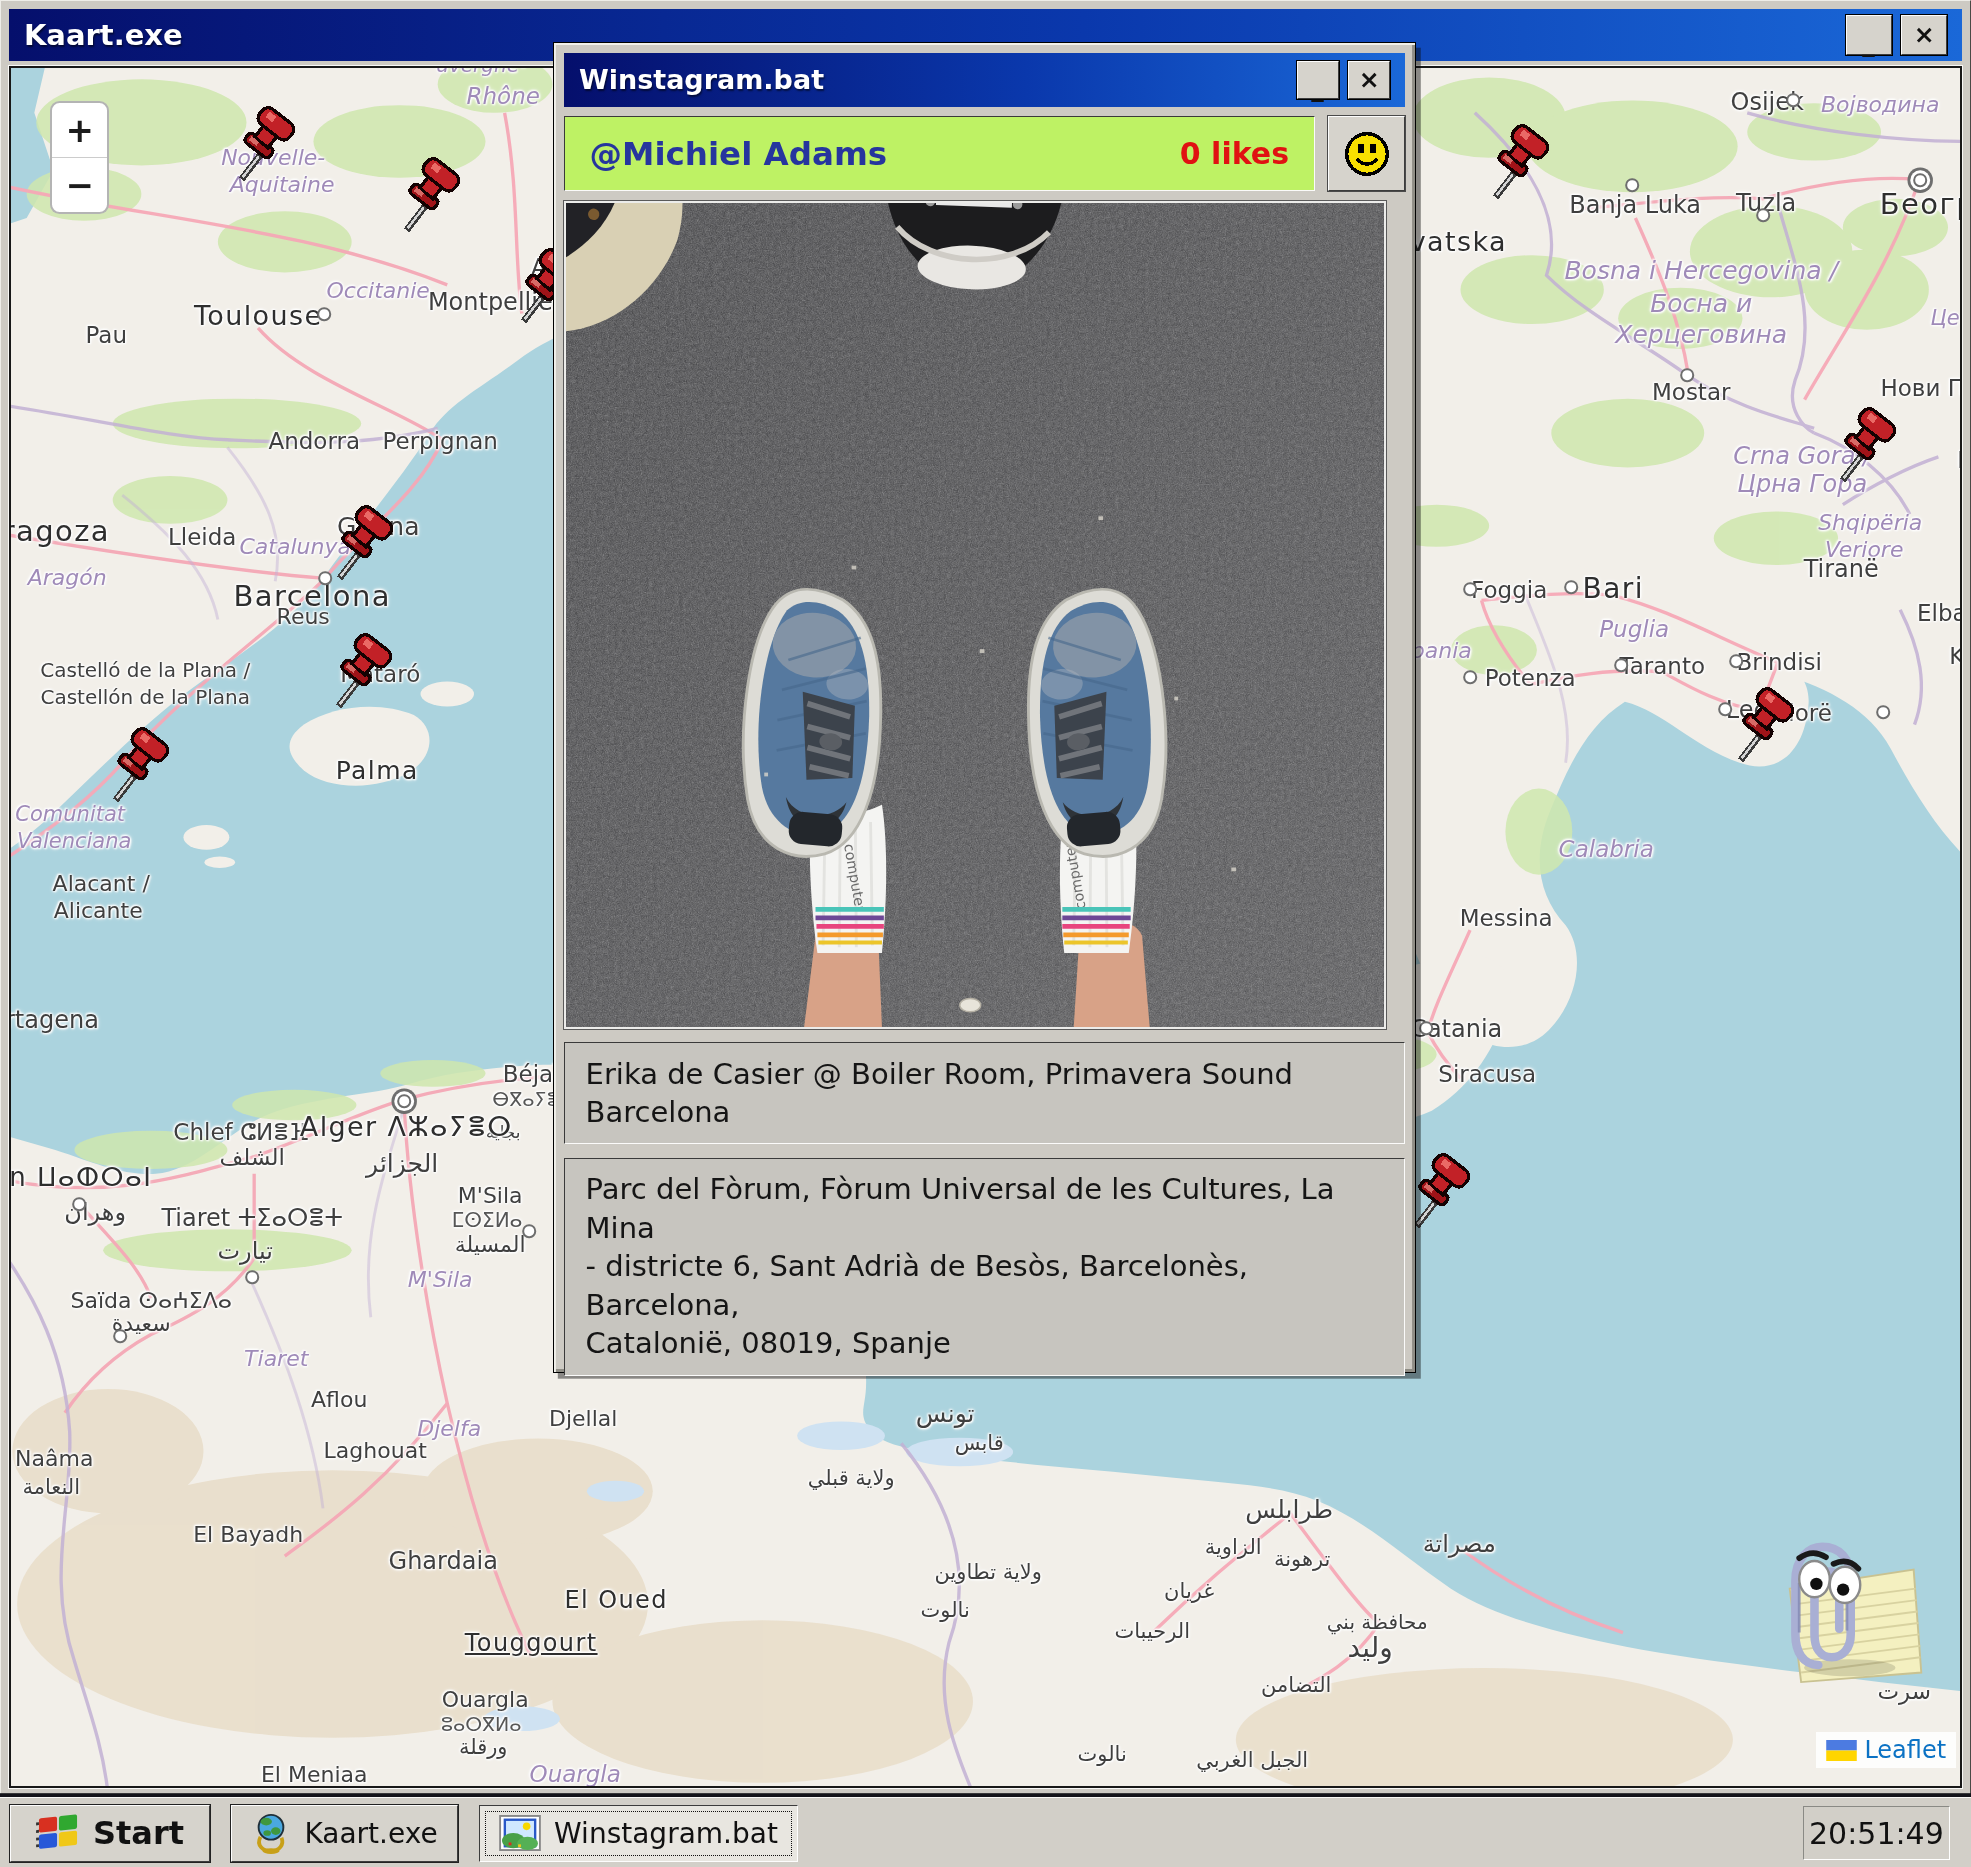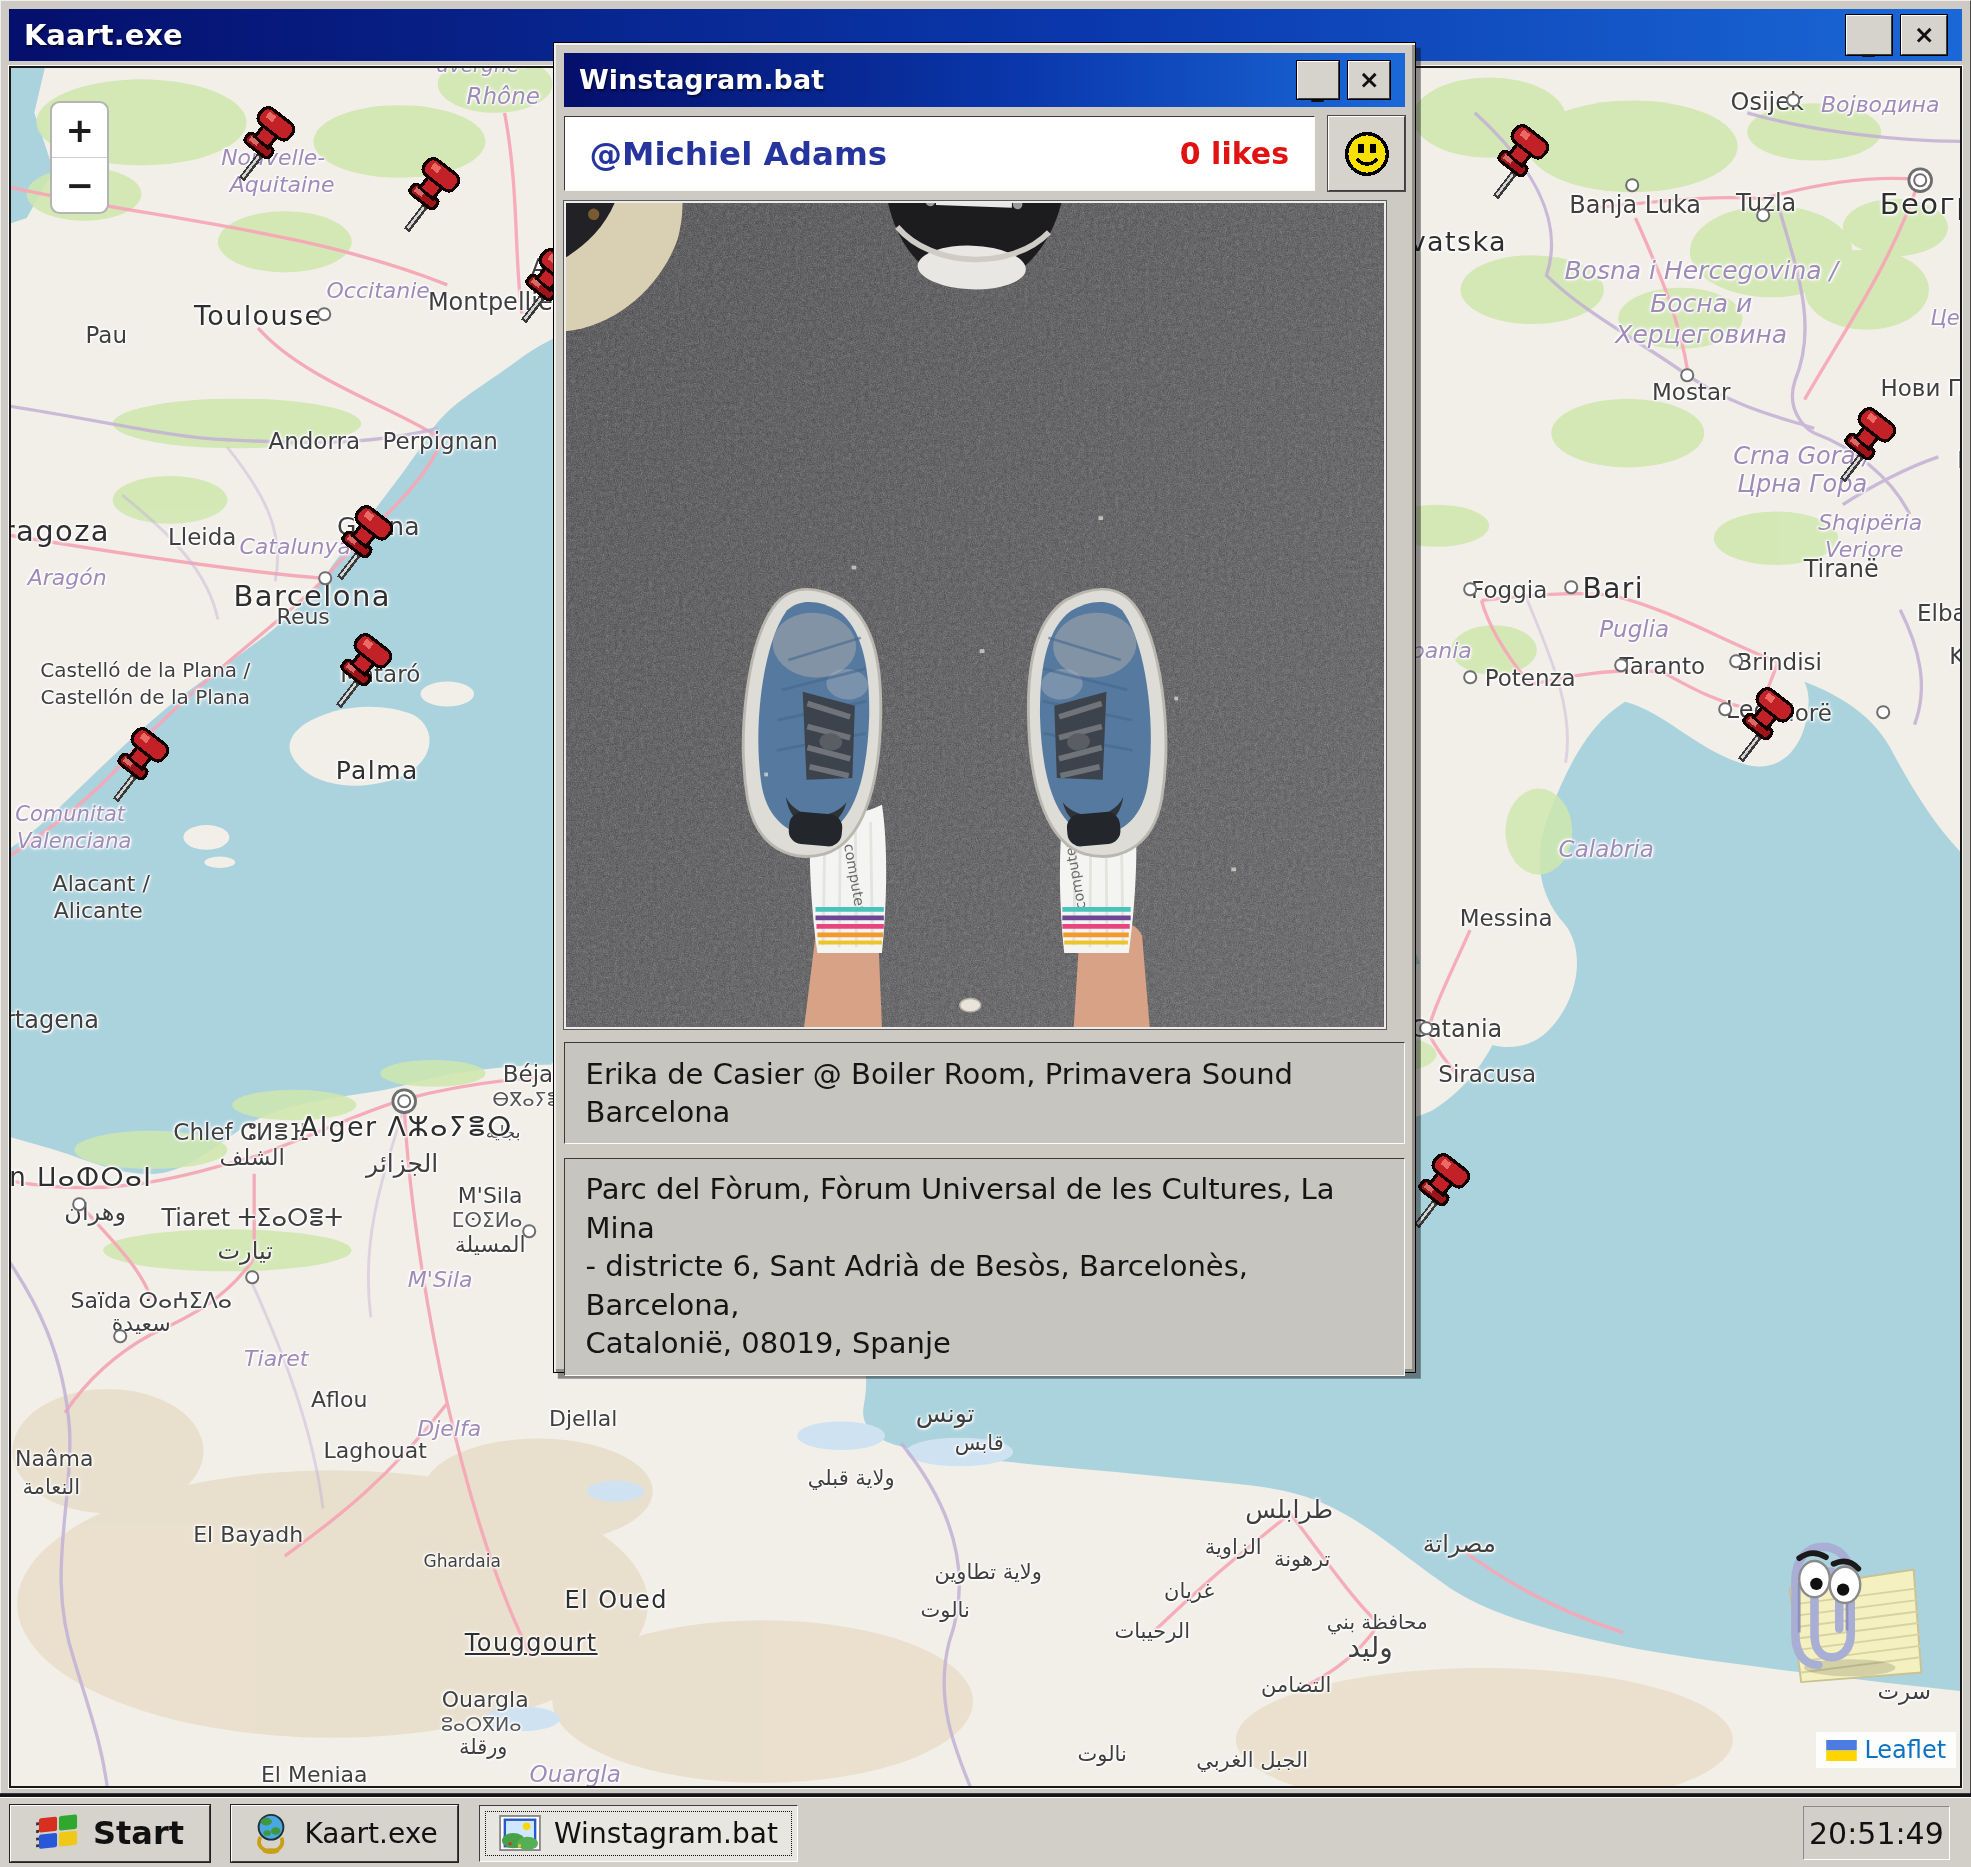--- a/index.html
+++ b/index.html
@@ -40,21 +40,21 @@
     display:flex;align-items:center;gap:7.6px;padding:0 9.6px;font-size:24px;color:#0b72c4;}
   #clippy{position:absolute;left:1761px;top:1522px;}
   
   #winstagram{position:absolute;left:553px;top:42px;width:863px;height:1331px;box-sizing:border-box;
     background:#cdcac3;border:1.9px solid #000;padding:9.6px;z-index:50;
     box-shadow:inset 1.9px 1.9px 0 #f1f0ea,inset -2.9px -2.9px 0 #8f8d85,4.8px 5.7px 0 rgba(10,10,10,.45);}
   #winstagram .titlebar{height:54px;}
   #winstagram .title-text{font-size:27px;}
   #winstagram .win-btn{width:40px;height:36px;}
   .post-header-row{margin-top:9.6px;height:75px;display:flex;gap:13.4px;}
-  .post-header{flex:1;background:#ffffff;border:1.9px solid;border-color:#3a3a3a #fbfbfa #fbfbfa #3a3a3a;
+  .post-header{flex:1;background:#bef264;border:1.9px solid;border-color:#3a3a3a #fbfbfa #fbfbfa #3a3a3a;
     display:flex;align-items:center;padding:0 25px;}
   .username{font-size:32.5px;font-weight:bold;color:#26359e;flex:1;}
   .likes{font-size:30px;font-weight:bold;color:#e01212;}
   .smiley-btn{width:75px;background:#d6d3cc;border:1.9px solid;border-color:#fdfdfd #3c3c3c #3c3c3c #fdfdfd;
     outline:1px solid #4a4a4a;display:grid;place-items:center;cursor:pointer;}
   .photo{margin-top:9.6px;width:818px;height:824px;position:relative;background:#37373a;
     border:2.9px solid #ececea;outline:1px solid #5a5a5a;}
   .caption,.address{margin-top:13.4px;background:#c7c5bf;border:1.9px solid;
     border-color:#3a3a3a #fbfbfa #fbfbfa #3a3a3a;padding:11.5px 21px;font-size:29px;color:#151515;
     white-space:pre-line;line-height:1.33;}
@@ -291,21 +291,21 @@
             <span class="lbl a" style="left: 492px; top: 1246px; font-size: 22px;">المسيلة</span>
             <span class="lbl r" style="left: 442px; top: 1281px; font-size: 22px;">M'Sila</span>
             <span class="lbl r" style="left: 278px; top: 1325px; font-size: 22px; margin-top: 35px;">Tiaret</span>
             <span class="lbl c" style="left: 56px; top: 1460px; font-size: 22px;">Naâma</span>
             <span class="lbl a" style="left: 53px; top: 1489px; font-size: 21px;">النعامة</span>
             <span class="lbl c" style="left: 341px; top: 1401px; font-size: 22px;">Aflou</span>
             <span class="lbl c" style="left: 377px; top: 1452px; font-size: 22px;">Laghouat</span>
             <span class="lbl r" style="left: 451px; top: 1430px; font-size: 22px;">Djelfa</span>
             <span class="lbl c" style="left: 585px; top: 1420px; font-size: 22px;">Djellal</span>
             <span class="lbl c" style="left: 250px; top: 1536px; font-size: 22px;">El Bayadh</span>
-            <span class="lbl c" style="left: 464px; top: 1563px; font-size: 17px; text-align: right;">Ghardaia</span>
+            <span class="lbl c" style="left: 445px; top: 1563px; font-size: 24px; text-align: right;">Ghardaia</span>
             <span class="lbl c" style="left: 316px; top: 1776px; font-size: 22px;">El Meniaa</span>
             <span class="lbl C" style="left: 533px; top: 1645px; font-size: 24px; text-decoration: underline;">Touggourt</span>
             <span class="lbl C" style="left: 618px; top: 1602px; font-size: 24px;">El Oued</span>
             <span class="lbl c" style="left: 487px; top: 1701px; font-size: 22px;">Ouargla</span>
             <span class="lbl t" style="left: 483px; top: 1726px; font-size: 19px;">ⵓⴰⵔⴳⵍⴰ</span>
             <span class="lbl a" style="left: 485px; top: 1749px; font-size: 21px;">ورقلة</span>
             <span class="lbl r" style="left: 577px; top: 1776px; font-size: 23px;">Ouargla</span>
             <span class="lbl a" style="left: 947px; top: 1415px; font-size: 25px;">تونس</span>
             <span class="lbl a" style="left: 981px; top: 1445px; font-size: 21px;">قابس</span>
             <span class="lbl a" style="left: 853px; top: 1480px; font-size: 21px;">ولاية قبلي</span>

